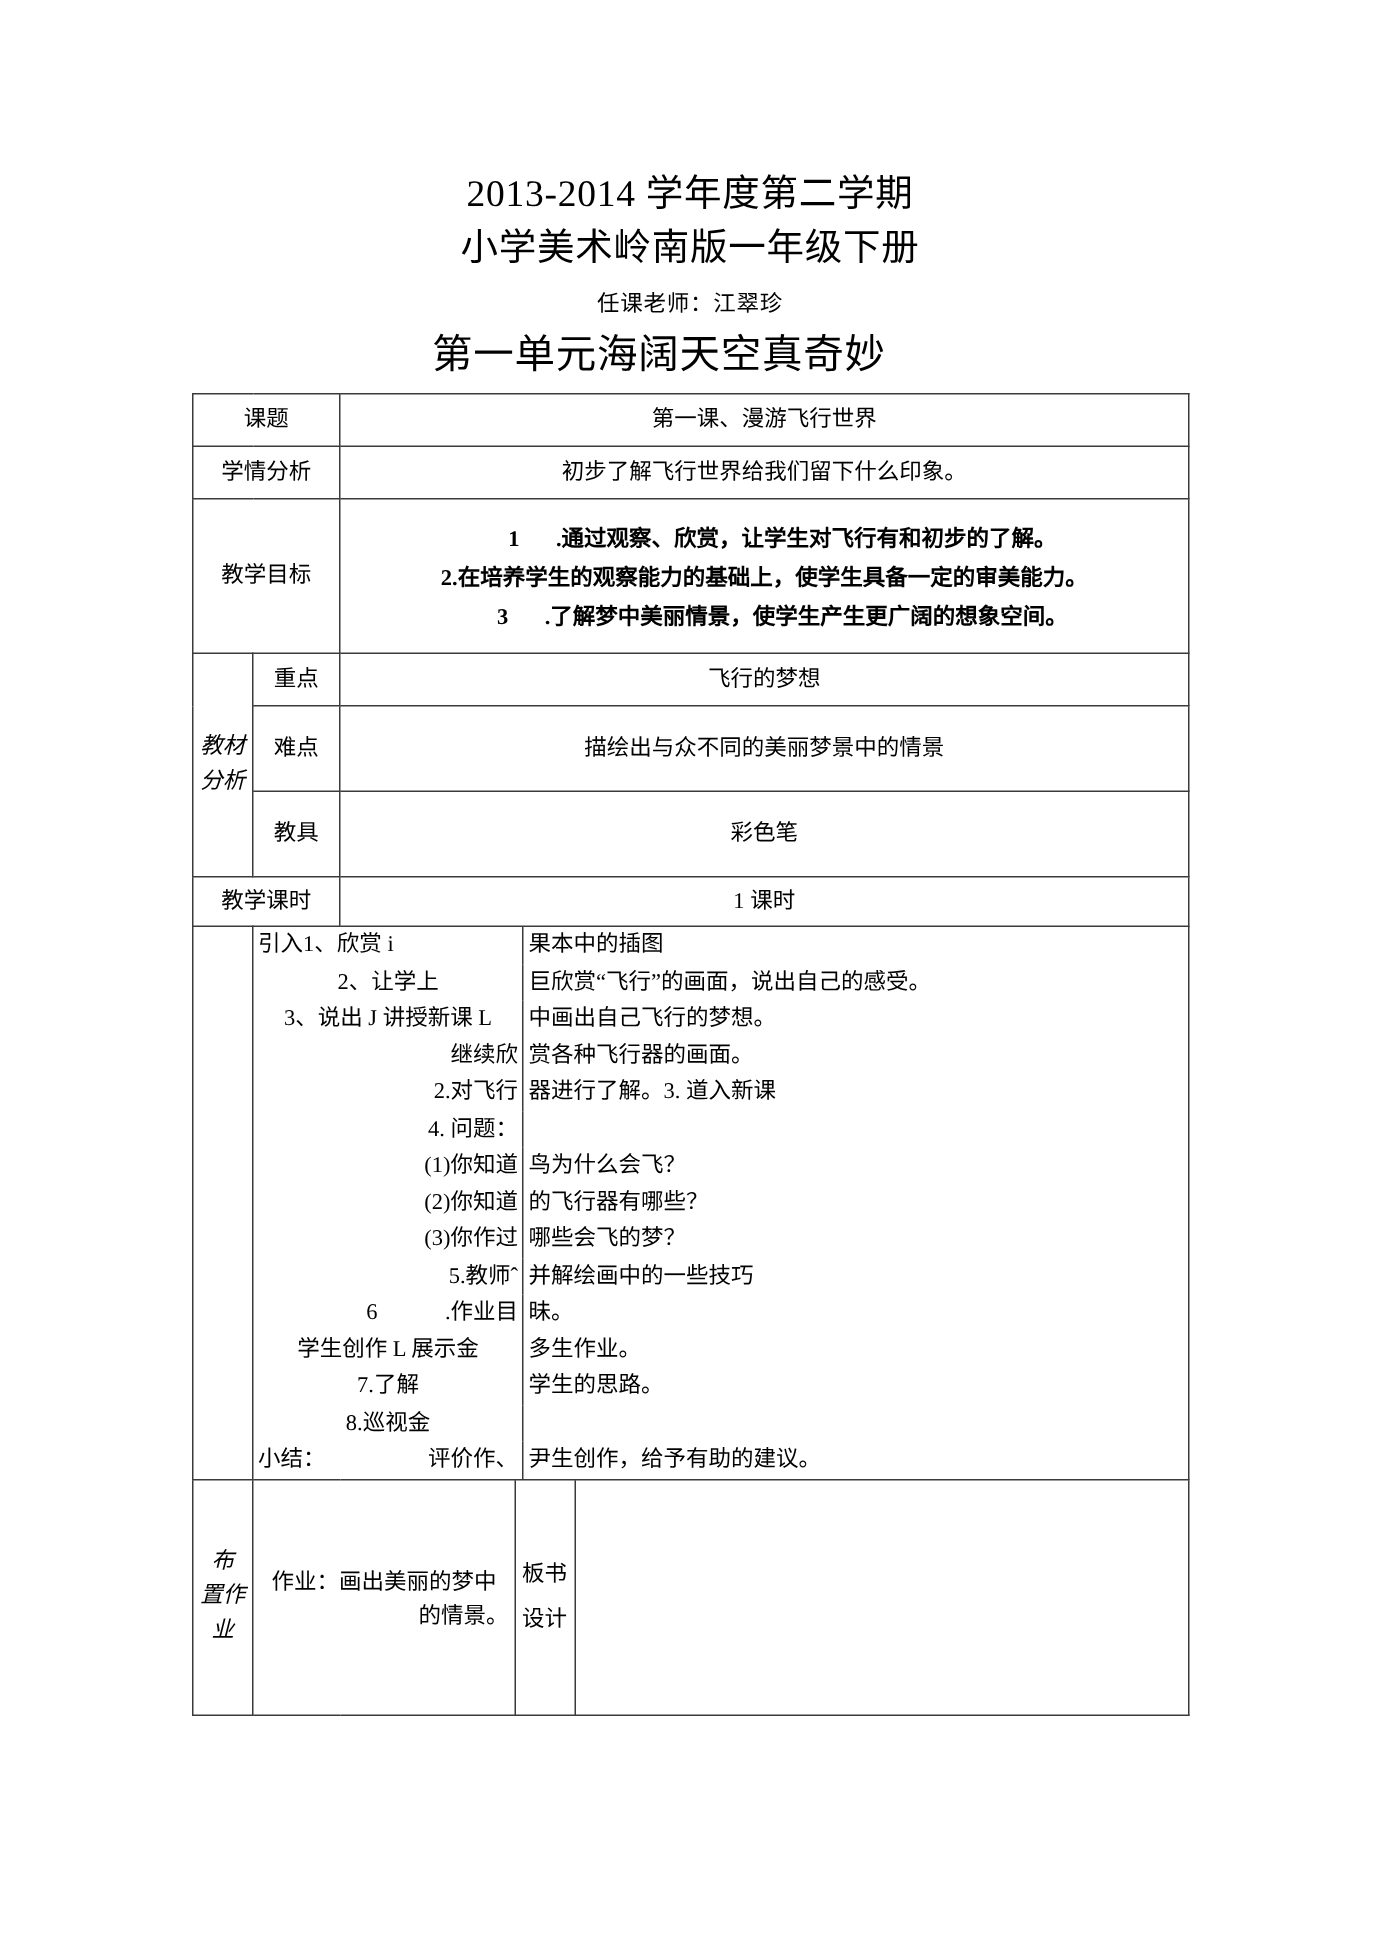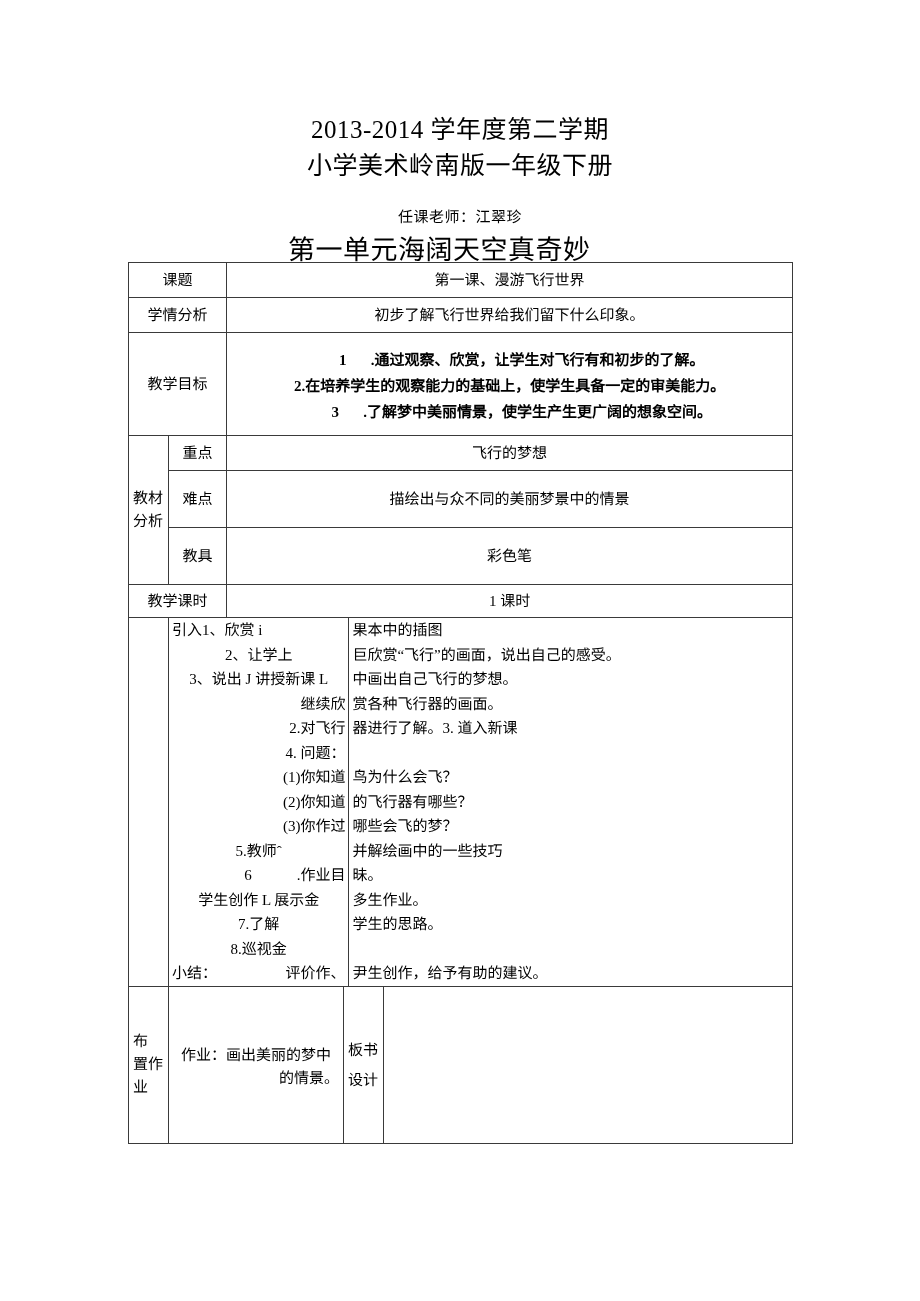--- a/index.html
+++ b/index.html
@@ -37,21 +37,21 @@
     text-align: center;
     font-size: 25px;
     line-height: 36px;
     letter-spacing: 0.5px;
     white-space: nowrap;
   }
   .hdr-teacher {
     text-align: center;
     font-size: 15px;
     line-height: 26px;
-    margin-top: 20px;
+    margin-top: 6px;
     letter-spacing: 0.5px;
   }
   .hdr-unit {
     font-size: 27px;
     line-height: 32px;
     margin-top: 4px;
     padding-left: 160px;
     letter-spacing: 0.5px;
   }
 
@@ -111,21 +111,22 @@
   table.proc td.colrt {
     text-align: left;
   }
 
   .goal-line { line-height: 26px; font-weight: bold; }
   .goal-num { display: inline-block; width: 56px; }
 
   .big-label {
     font-size: 15px;
     line-height: 30px;
-    text-align: left;
+    text-align: center;
+    font-style: italic;
   }
   .big-label span { display: block; }
 </style>
 </head>
 <body>
 
 <div class="page">
 
   <div class="header">
     <div class="hdr-line1">2013-2014 学年度第二学期</div>
@@ -234,21 +235,21 @@
           </tr>
           <tr>
             <td class="colmid">(2)你知道</td>
             <td class="colrt">的飞行器有哪些？</td>
           </tr>
           <tr>
             <td class="colmid">(3)你作过</td>
             <td class="colrt">哪些会飞的梦？</td>
           </tr>
           <tr>
-            <td class="colmid" style="text-align:center;">5.教师ˆ</td>
+            <td class="colmid" style="text-align:right;">5.教师ˆ</td>
             <td class="colrt">并解绘画中的一些技巧</td>
           </tr>
           <tr>
             <td class="colmid" style="white-space:pre;margin-top:20px;">6            .作业目</td>
             <td class="colrt">昧。</td>
           </tr>
           <tr>
             <td class="colmid" style="text-align:center;">学生创作 L 展示金</td>
             <td class="colrt">多生作业。</td>
           </tr>

